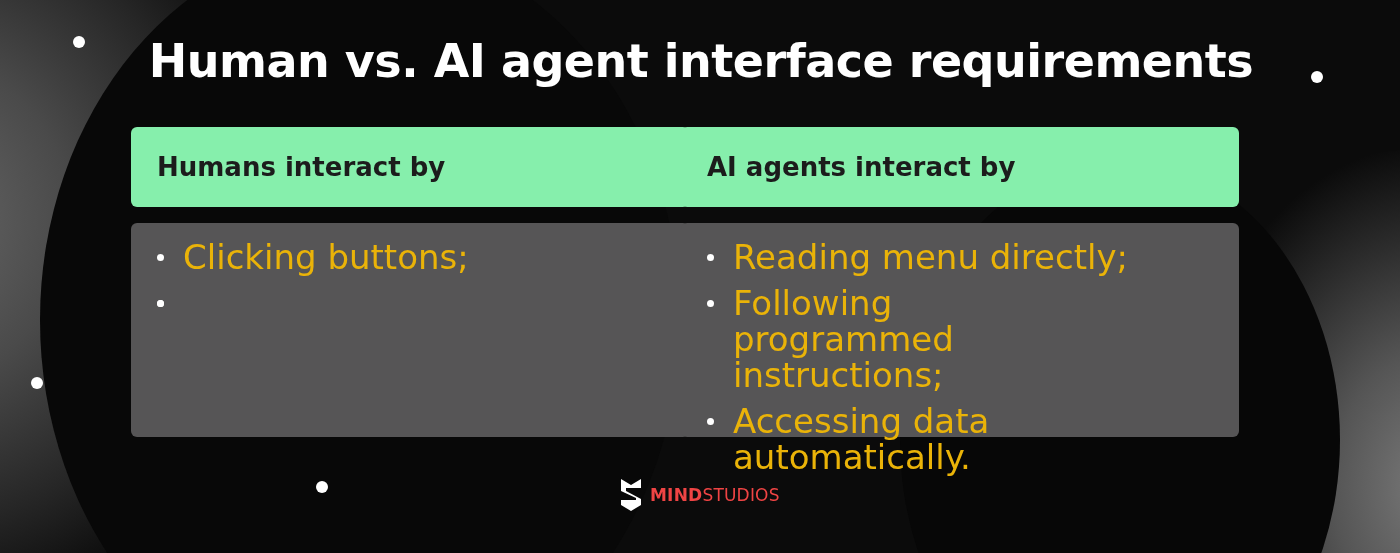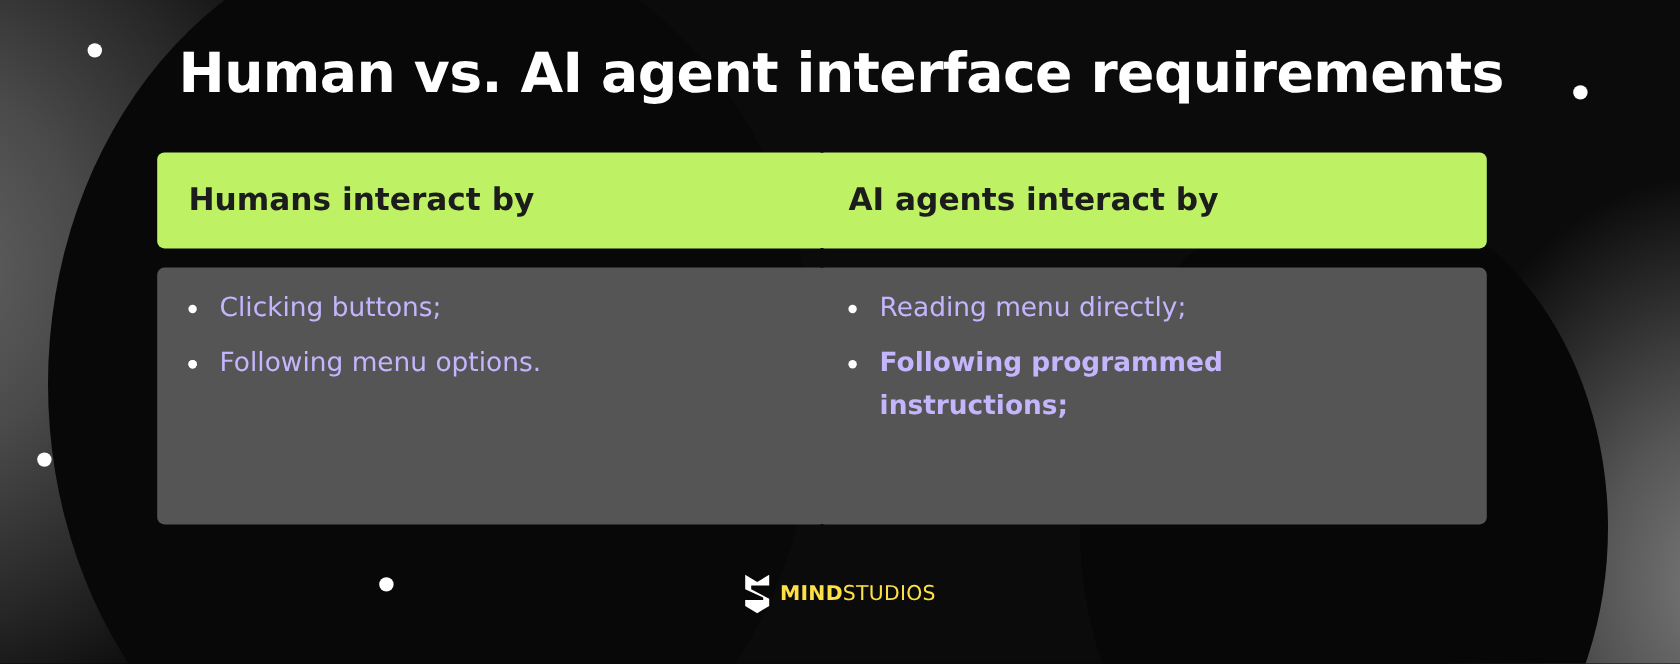--- a/index.html
+++ b/index.html
@@ -34,40 +34,40 @@
     .title {
       position: absolute; left: 2px; right: 0; top: 34px;
       text-align: center; color: #ffffff;
       font-family: "DejaVu Sans", sans-serif; font-weight: bold;
       font-size: 46px; letter-spacing: -0.5px;
     }
     .col { position: absolute; top: 127px; width: 558px; }
     .col.left { left: 131px; }
     .col.right { left: 681px; }
     .col-header {
-      height: 80px; background: #bef264; border-radius: 6px;
+      height: 80px; background: #86efac; border-radius: 6px;
       display: flex; align-items: center; padding-left: 26px; box-sizing: border-box;
       color: #1c1c1c; font-weight: bold; font-size: 26px;
     }
     .col-body {
       margin-top: 16px; height: 214px; background: #565556; border-radius: 6px;
       box-sizing: border-box; padding: 16px 20px 0 26px;
     }
     .col-body ul { list-style: none; margin: 0; padding: 0; }
     .col-body li {
-      position: relative; padding-left: 26px; color: #c4b5fd;
-      font-size: 22px; line-height: 36px; margin-bottom: 10px;
+      position: relative; padding-left: 26px; color: #eab308;
+      font-size: 34px; line-height: 36px; margin-bottom: 10px;
     }
     .col-body li .bullet {
       position: absolute; left: 0; top: 15px; width: 7px; height: 7px;
       border-radius: 50%; background: #ffffff;
     }
     .logo {
       position: absolute; left: 620px; top: 478px;
-      display: flex; align-items: center; gap: 8px; color: #fde047;
+      display: flex; align-items: center; gap: 8px; color: #ef4444;
     }
     .logo-mark { width: 22px; height: 34px; }
     .logo-text { font-size: 17px; letter-spacing: 0.2px; }
     .logo-text .bold { font-weight: bold; }
   </style>
 </head>
 <body>
 
 <div class="bg">
   <div class="swirl left-outer"></div>
@@ -82,31 +82,32 @@
 <div class="dot" style="left:316px;top:481px;"></div>
 
 <h1 class="title" style="margin:0;">Human vs. AI agent interface requirements</h1>
 
 <div class="col left">
   <div class="col-header">Humans interact by</div>
   <div class="col-body">
     <ul>
       <li><span class="bullet"></span><span>Clicking buttons;</span></li>
       <li><span class="bullet"></span></li>
-      <li><span class="bullet"></span><span>Following menu options.</span></li>
+      <li><span class="bullet"></span></li>
     </ul>
   </div>
 </div>
 
 <div class="col right">
   <div class="col-header">AI agents interact by</div>
   <div class="col-body">
     <ul>
       <li><span class="bullet"></span><span>Reading menu directly;</span></li>
-      <li style="width:340px;font-weight:bold;"><span class="bullet"></span><span>Following programmed instructions;</span></li>
+      <li style="width:340px;"><span class="bullet"></span><span>Following programmed instructions;</span></li>
+      <li><span class="bullet"></span><span>Accessing data automatically.</span></li>
     </ul>
   </div>
 </div>
 
 <div class="logo">
   <svg class="logo-mark" viewBox="0 0 22 34">
     <path d="M1 1 L11 7 L21 1 L21 10 L6 10 L6 13 L21 21 L21 27 L11 33 L1 27 L1 22 L16 22 L16 20 L1 13 Z" fill="#ffffff"></path>
   </svg>
   <span class="logo-text"><span class="bold">MIND</span><span>STUDIOS</span></span>
 </div>

